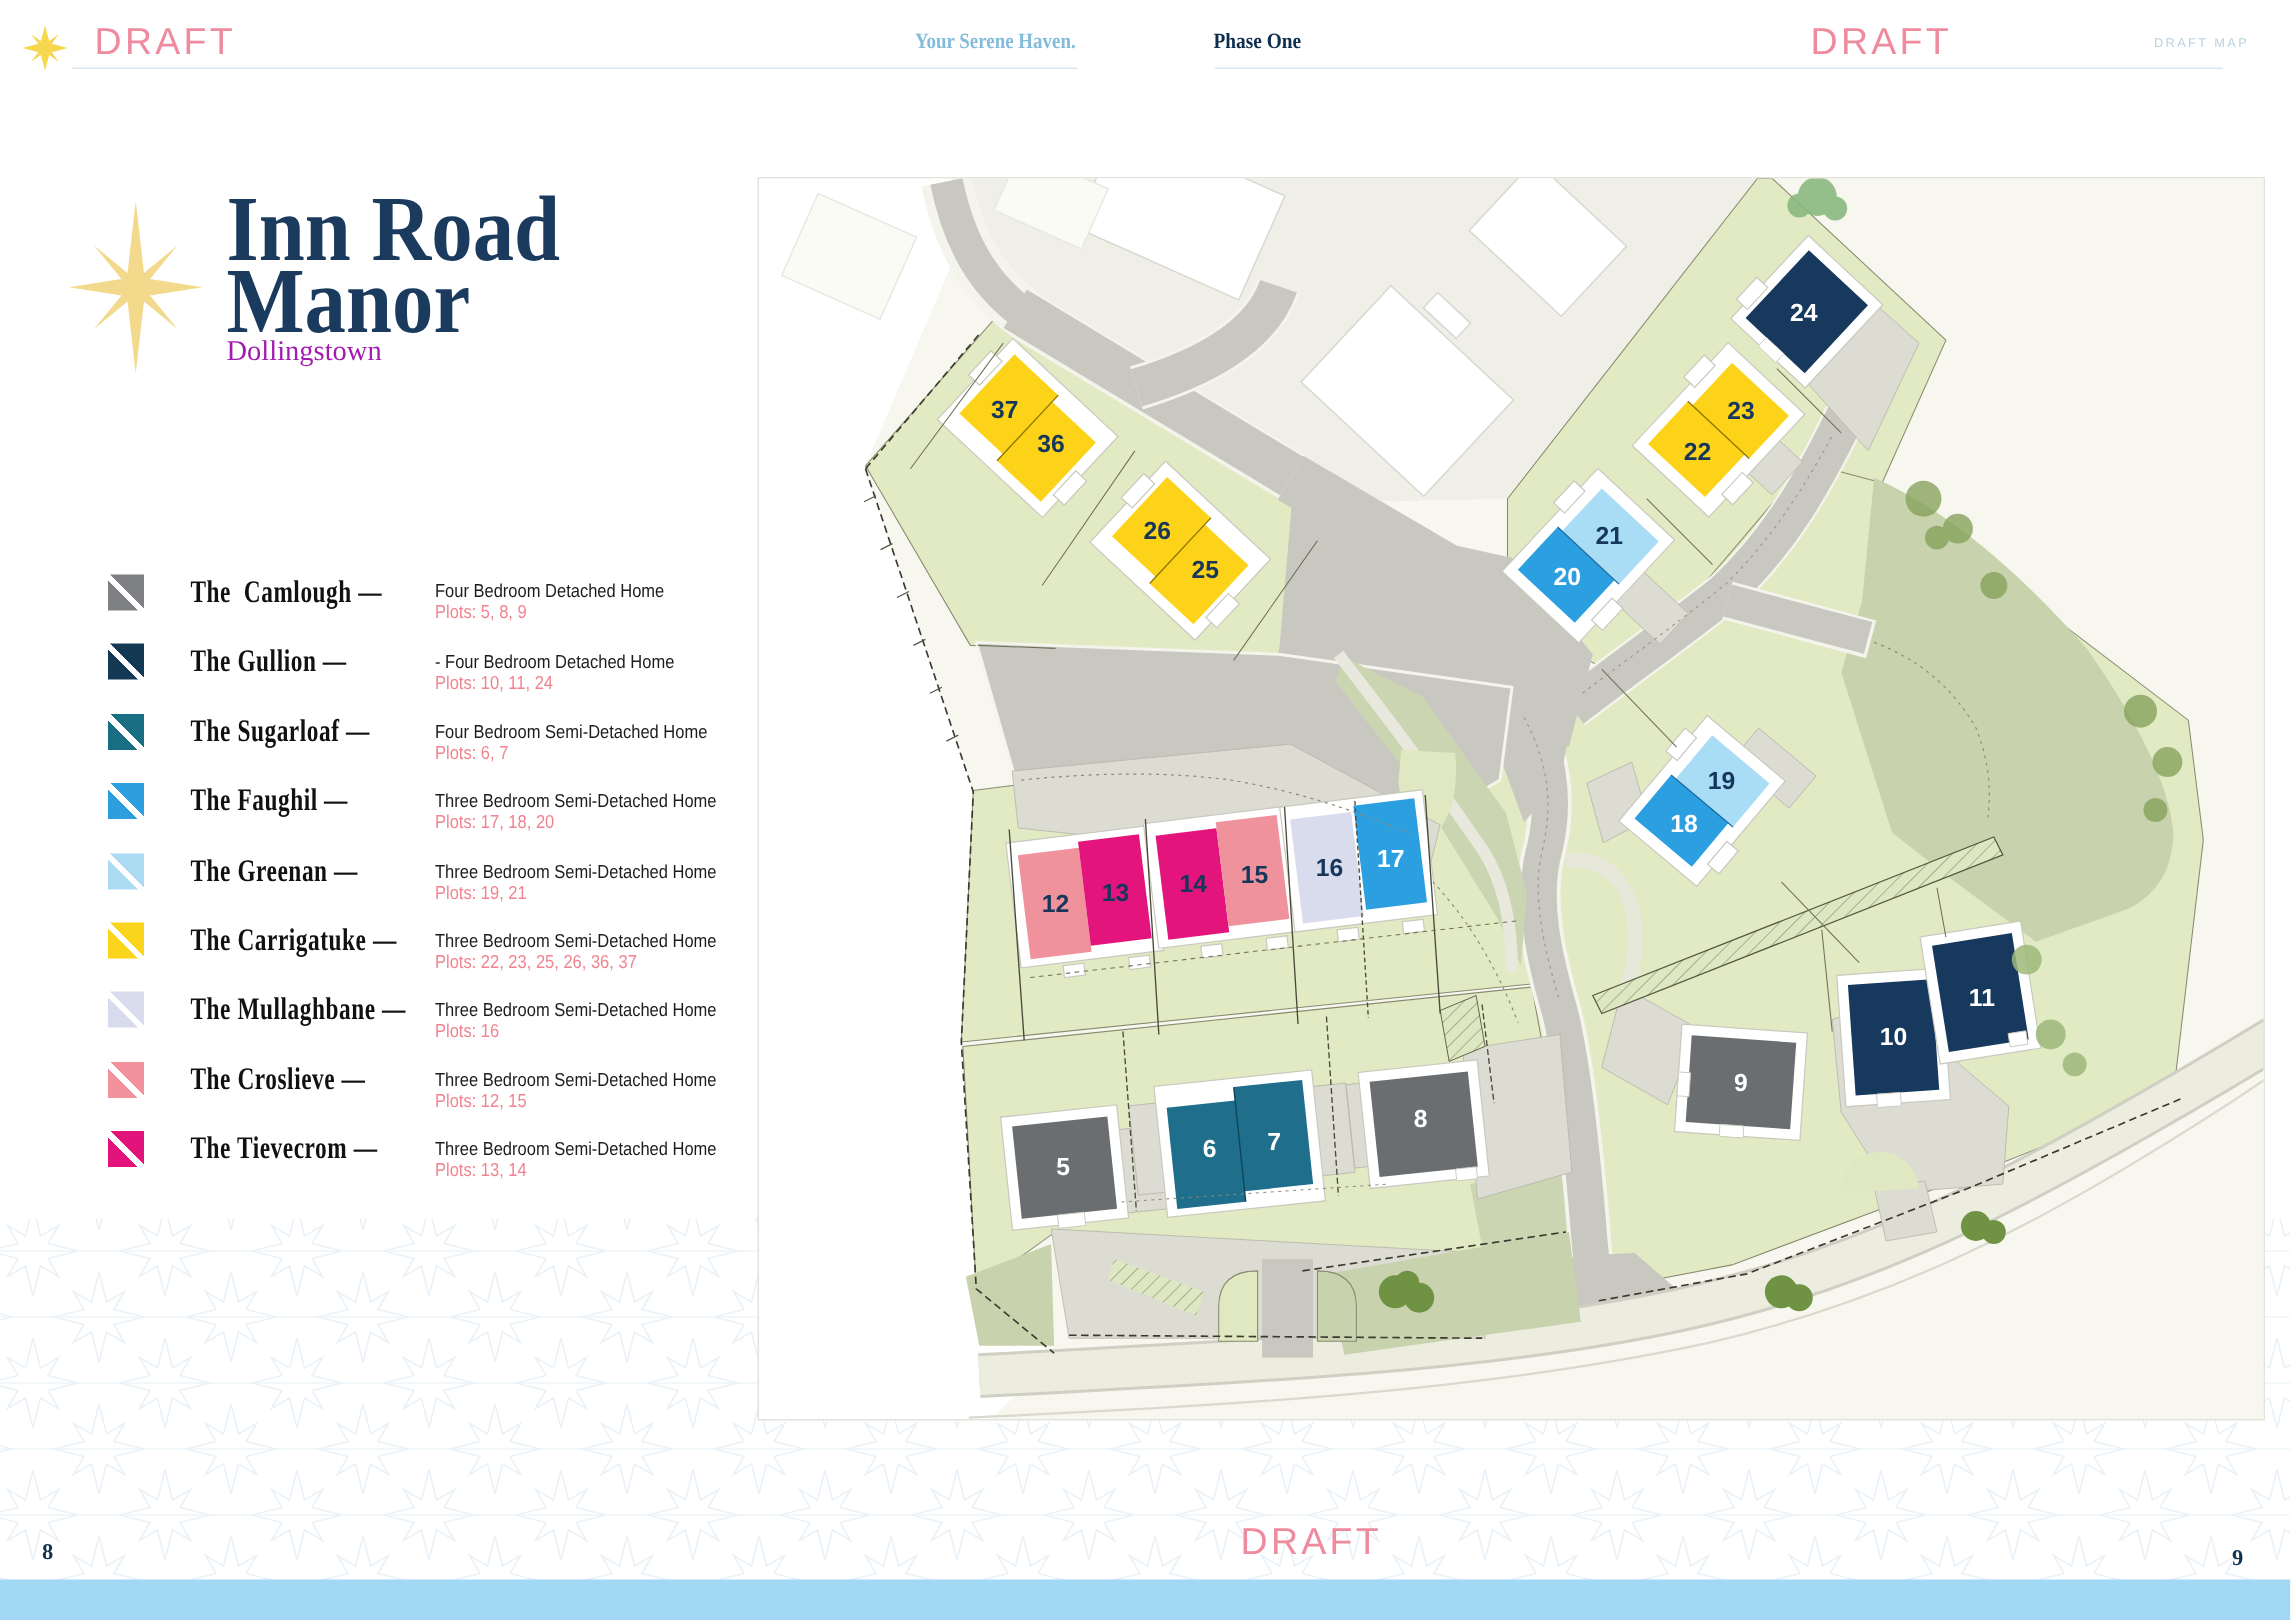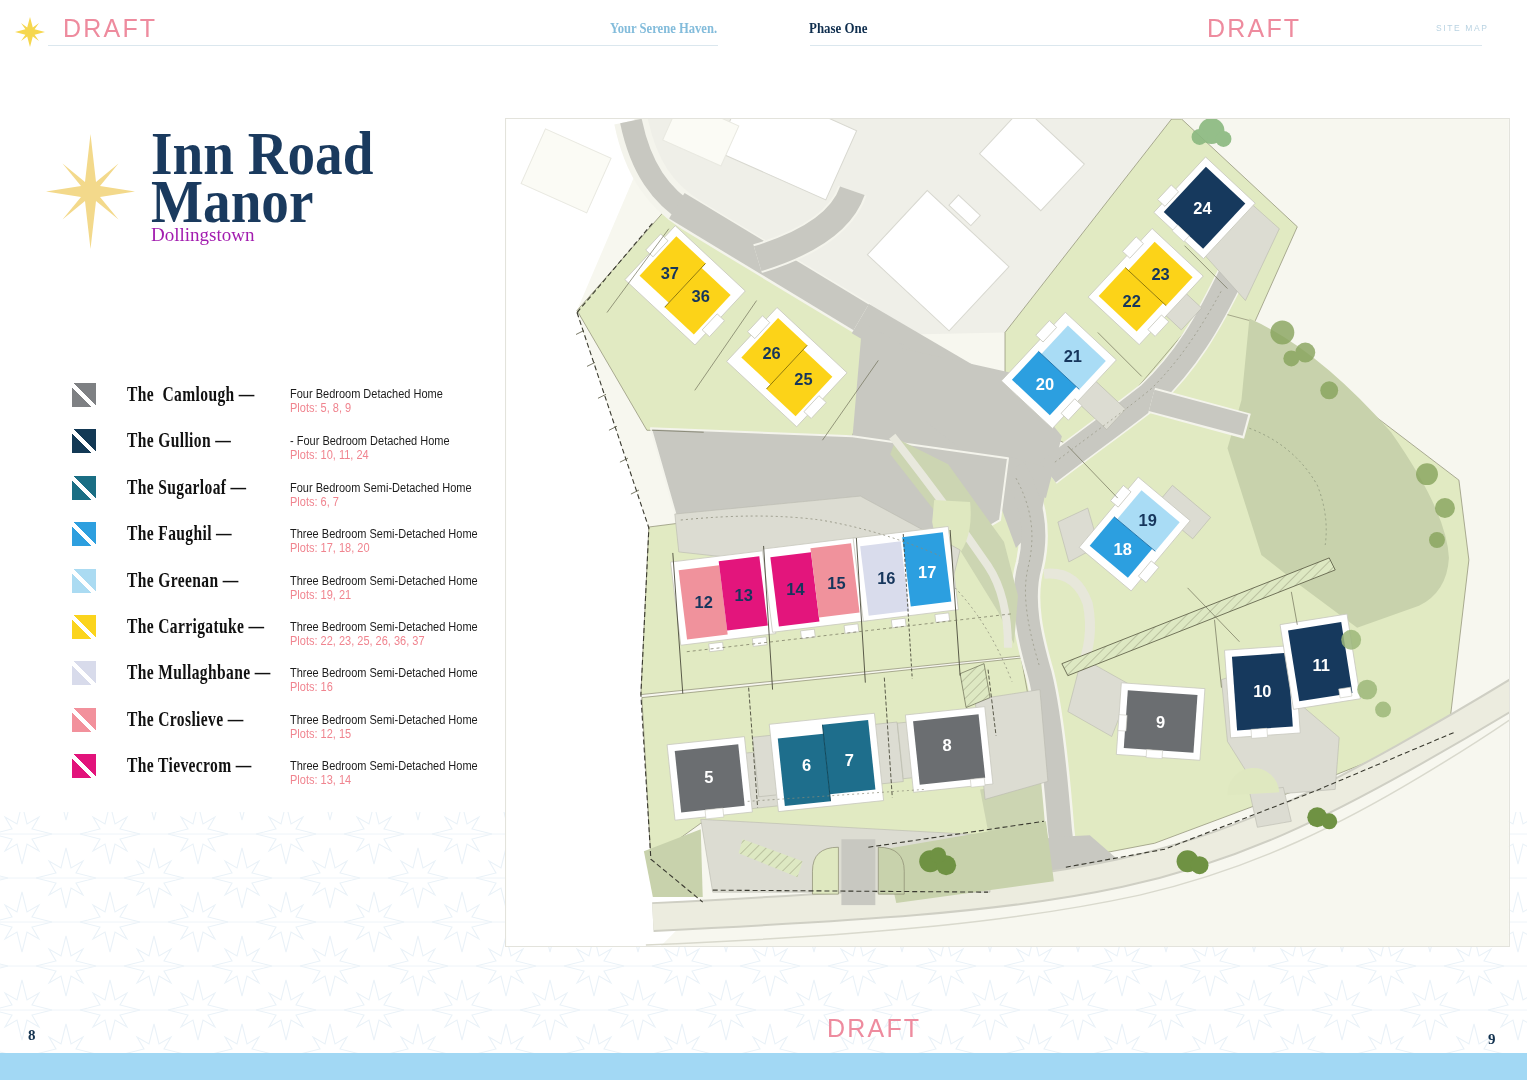--- a/index.html
+++ b/index.html
@@ -43,21 +43,21 @@
 <div style="position:absolute;left:48px;top:45px;width:670px;height:1px;background:#dbe7ee;"></div>
 
 <div style="position:absolute;left:810px;top:45px;width:672px;height:1px;background:#dbe7ee;"></div>
 
 <div class="serif" style="position:absolute;left:610px;top:20px;font-size:14.5px;font-weight:bold;color:#83bcdb;transform:scaleX(0.87);transform-origin:left top;">Your Serene Haven.</div>
 
 <div class="serif" style="position:absolute;left:809px;top:20px;font-size:14.5px;font-weight:bold;color:#0f2e4e;transform:scaleX(0.89);transform-origin:left top;">Phase One</div>
 
 <div style="position:absolute;left:1207px;top:14px;font-size:25px;letter-spacing:2.2px;color:#ee8b9e;">DRAFT</div>
 
-<div style="position:absolute;left:1436px;top:23px;font-size:8.5px;letter-spacing:1.6px;color:#b9d3e2;">SITE MAP</div>
+<div style="position:absolute;left:1436px;top:23px;font-size:8.5px;letter-spacing:1.6px;color:#b9d3e2;">DRAFT MAP</div>
 
 <svg style="position:absolute;left:46px;top:134px;" width="90" height="116" viewBox="0 0 90 116">
   <g transform="translate(44.5,57.5)">
   <path fill="#f3d98b" d="M0,-57.5 L5.5,-9.5 L28,-28 L9.5,-5.5 L44.5,0 L9.5,5.5 L28,28 L5.5,9.5 L0,57.5 L-5.5,9.5 L-28,28 L-9.5,5.5 L-44.5,0 L-9.5,-5.5 L-28,-28 L-5.5,-9.5 Z"></path>
   </g>
 </svg>
 
 <div class="serif" style="position:absolute;left:151px;top:129px;font-size:62px;line-height:48px;font-weight:bold;color:#1a3a5e;transform:scaleX(0.89);transform-origin:left top;">Inn Road<br>Manor</div>
 
 <div class="serif" style="position:absolute;left:151px;top:224px;font-size:19px;color:#a21caf;">Dollingstown</div>

